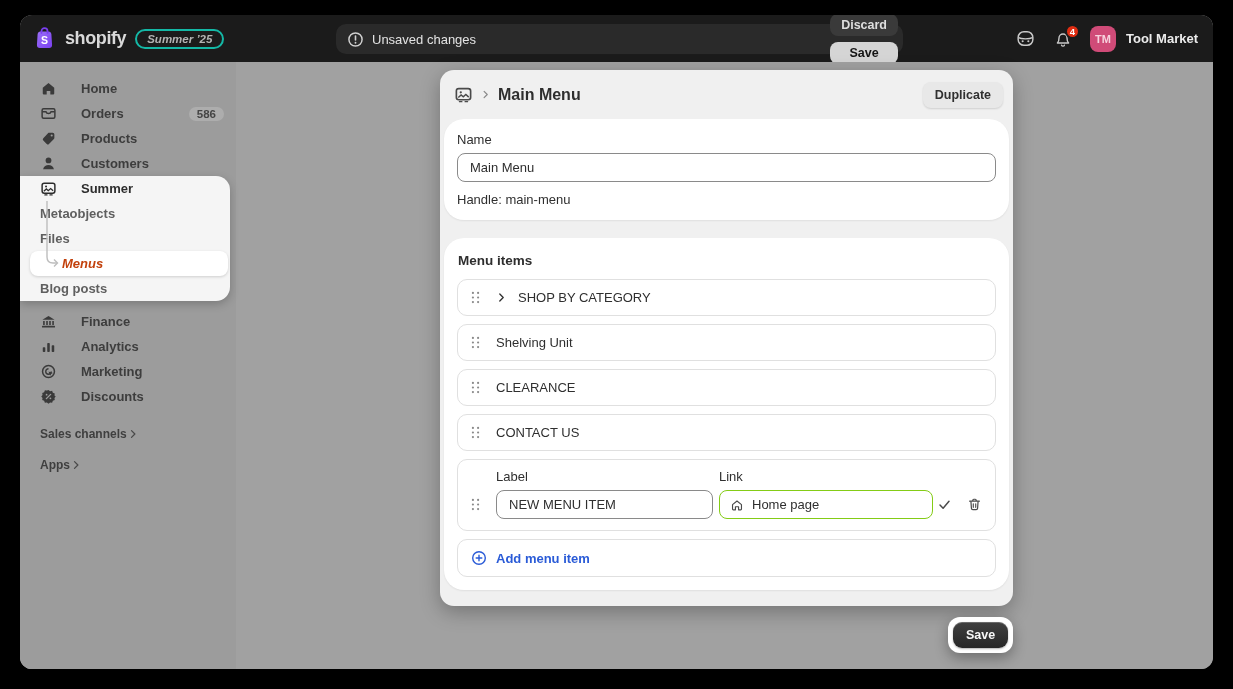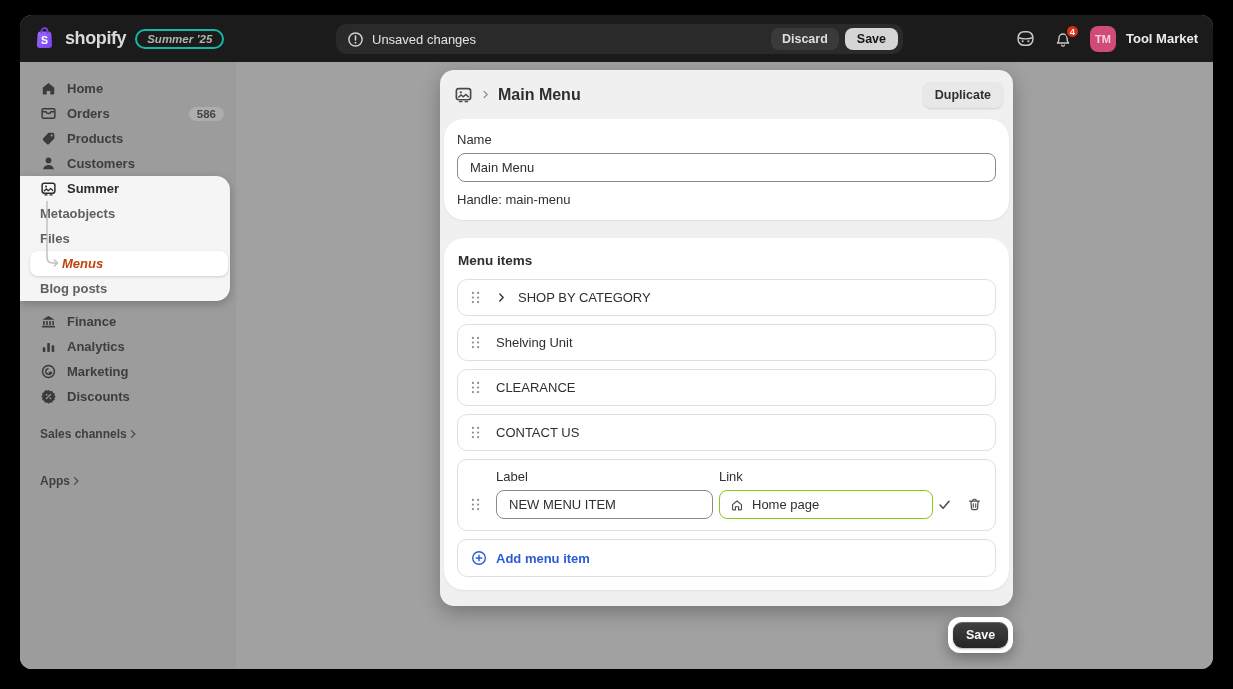--- a/index.html
+++ b/index.html
@@ -11,21 +11,21 @@
   
   .topbar { position:relative; height:47px; background:#1b1b1b; display:flex; align-items:center; }
   .logo-wrap { display:flex; align-items:center; padding-left:13px; gap:9px; }
   .logo-word { color:#d9d9d9; font-size:18px; font-weight:700; letter-spacing:-.4px; }
   .version-badge { border:2px solid #14b8a6; border-radius:999px; color:#b3b3b3;
                    font-size:11.5px; font-style:italic; padding:2px 10px; font-weight:600; }
   .unsaved-pill { position:absolute; left:316px; top:9px; width:567px; height:30px;
                   background:#2a2a2a; border-radius:10px; display:flex; align-items:center;
                   padding:0 5px 0 11px; }
   .unsaved-text { color:#e3e3e3; font-size:13px; margin-left:8px; }
-  .pill-btns { margin-left:auto; display:flex; gap:6px; }
+  .pill-btns { margin-left:auto; display:flex; gap:6px;flex-direction:column; }
   .btn-discard { background:#3a3a3a; color:#dedede; border:none; border-radius:8px;
                  font-size:12.5px; font-weight:600; padding:4px 11px; font-family:inherit; }
   .btn-save-top { background:#d5d5d5; color:#151515; border:none; border-radius:8px;
                   font-size:12.5px; font-weight:600; padding:4px 12px; font-family:inherit; }
   .topbar-right { margin-left:auto; display:flex; align-items:center; gap:17px; padding-right:15px; }
   .bell-wrap { position:relative; }
   .notif-badge { position:absolute; top:-5px; right:-7px; min-width:15px; height:15px;
                  background:var(--badge-red); border-radius:999px; color:#fff; font-size:9.5px;
                  font-weight:700; display:flex; align-items:center; justify-content:center;
                  padding:0 3px; border:2px solid #1b1b1b; }
@@ -36,38 +36,38 @@
 
   
   .content { position:absolute; top:47px; left:0; right:0; bottom:0; background:#a1a1a1; }
 
   
   .sidebar { position:absolute; left:0; top:0; width:216px; height:100%;
              background:#9c9c9c; padding-top:14px; }
   .nav-row { height:25px; display:flex; align-items:center; padding:0 12px 0 20px;
              color:#3a3a3a; }
   .nav-row svg { flex:0 0 auto; }
-  .nav-label { font-size:13px; font-weight:600; color:#3d3d3d; margin-left:10px; }
+  .nav-label { font-size:13px; font-weight:600; color:#3d3d3d; margin-left:24px; }
   .count-badge { margin-left:auto; background:#adadad; color:#454545; font-size:11.5px;
                  font-weight:600; border-radius:8px; padding:1px 8px; }
   .content-card { position:relative; width:210px; background:#f5f5f5; margin-top:0;
                   border-radius:0 14px 14px 0; box-shadow:0 3px 10px rgba(0,0,0,.22);
                   padding:0; }
   .content-card .nav-label { color:#2d2d2d; font-weight:700; }
   .content-card .nav-row { color:#2d2d2d; }
   .sub-row { height:25px; display:flex; align-items:center; padding-left:20px; }
   .sub-label { font-size:13px; font-weight:600; color:#5f5f5f; }
   .menus-pill { height:25px; margin:0 8px 0 10px; width:198px; background:#fff;
                 border-radius:8px; box-shadow:0 1px 3px rgba(0,0,0,.16);
                 display:flex; align-items:center; padding-left:32px; }
   .menus-pill .sub-label { color:#c2410c; font-weight:700;font-style:italic; }
   .tree-line { position:absolute; left:26px; top:25px; }
   .section-row { margin-top:12px; height:25px; display:flex; align-items:center;
                  padding:0 24px 0 20px; }
-  .section-row + .section-row { margin-top:22px; }
+  .section-row + .section-row { margin-top:6px; }
   .section-label { font-size:12px; font-weight:600; color:#3f3f3f; }
   .section-row svg { margin-left:auto; }
   .after-card { margin-top:8px; }
 
   
   .panel { position:absolute; left:420px; top:8px; width:573px; background:#f0f0f0;
            border-radius:14px; box-shadow:0 6px 20px rgba(0,0,0,.28); padding-bottom:16px; }
   .panel-header { height:49px; display:flex; align-items:center; padding:0 10px 0 14px; }
   .panel-title { font-size:16px; font-weight:700; color:#2e2e2e; }
   .crumb-sep { margin:0 7px; display:flex; }

